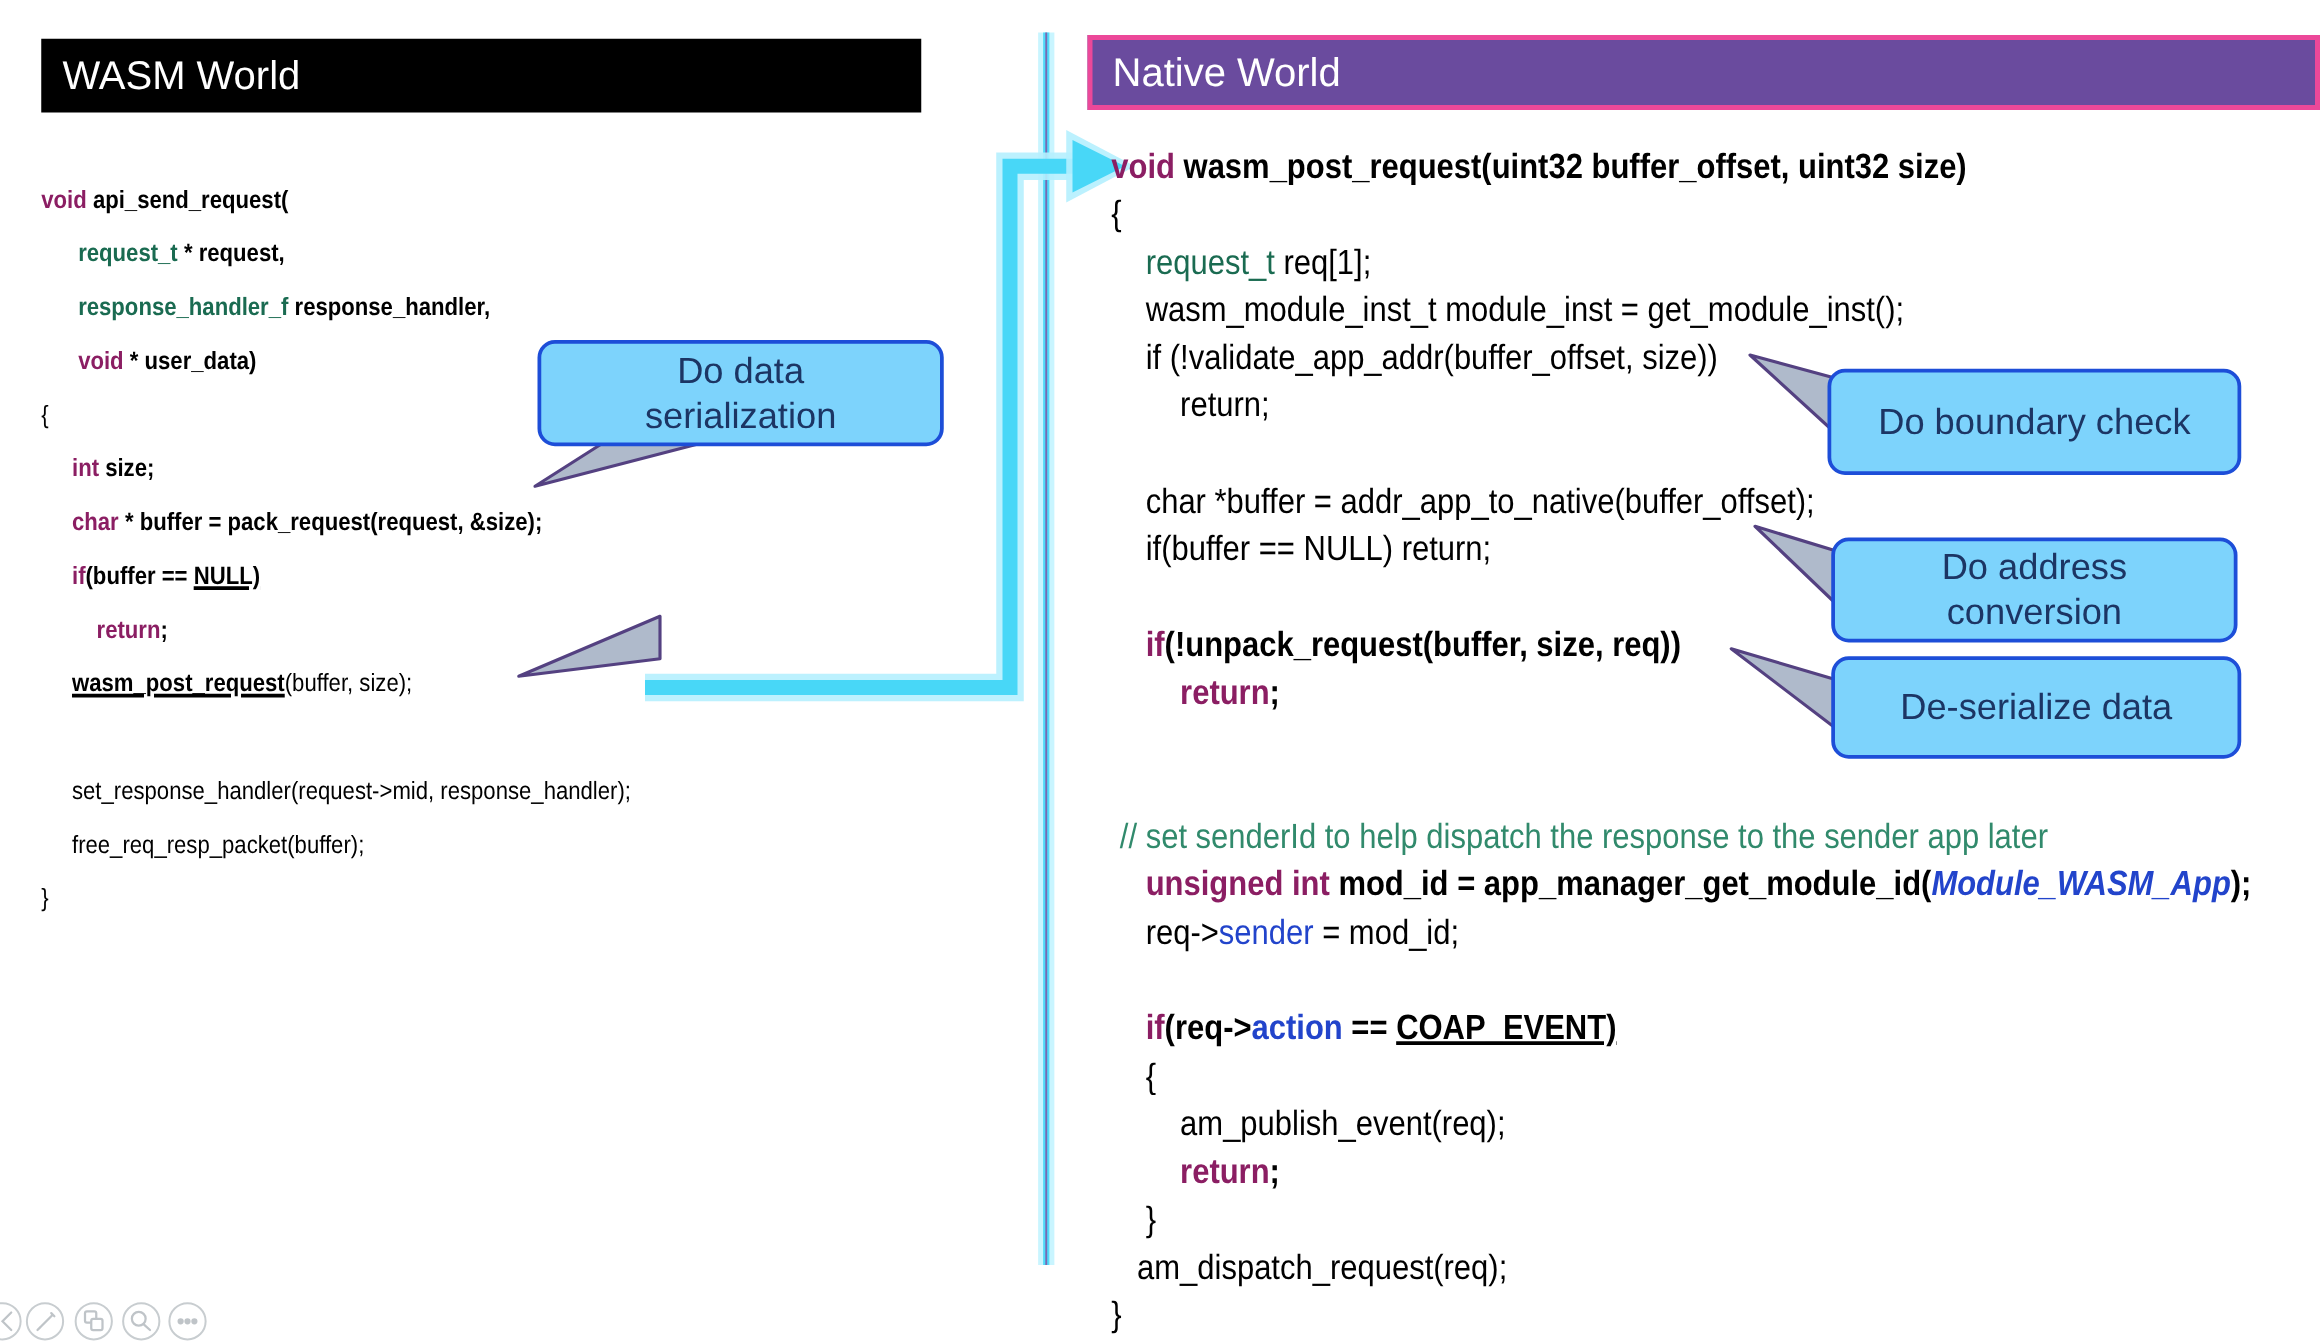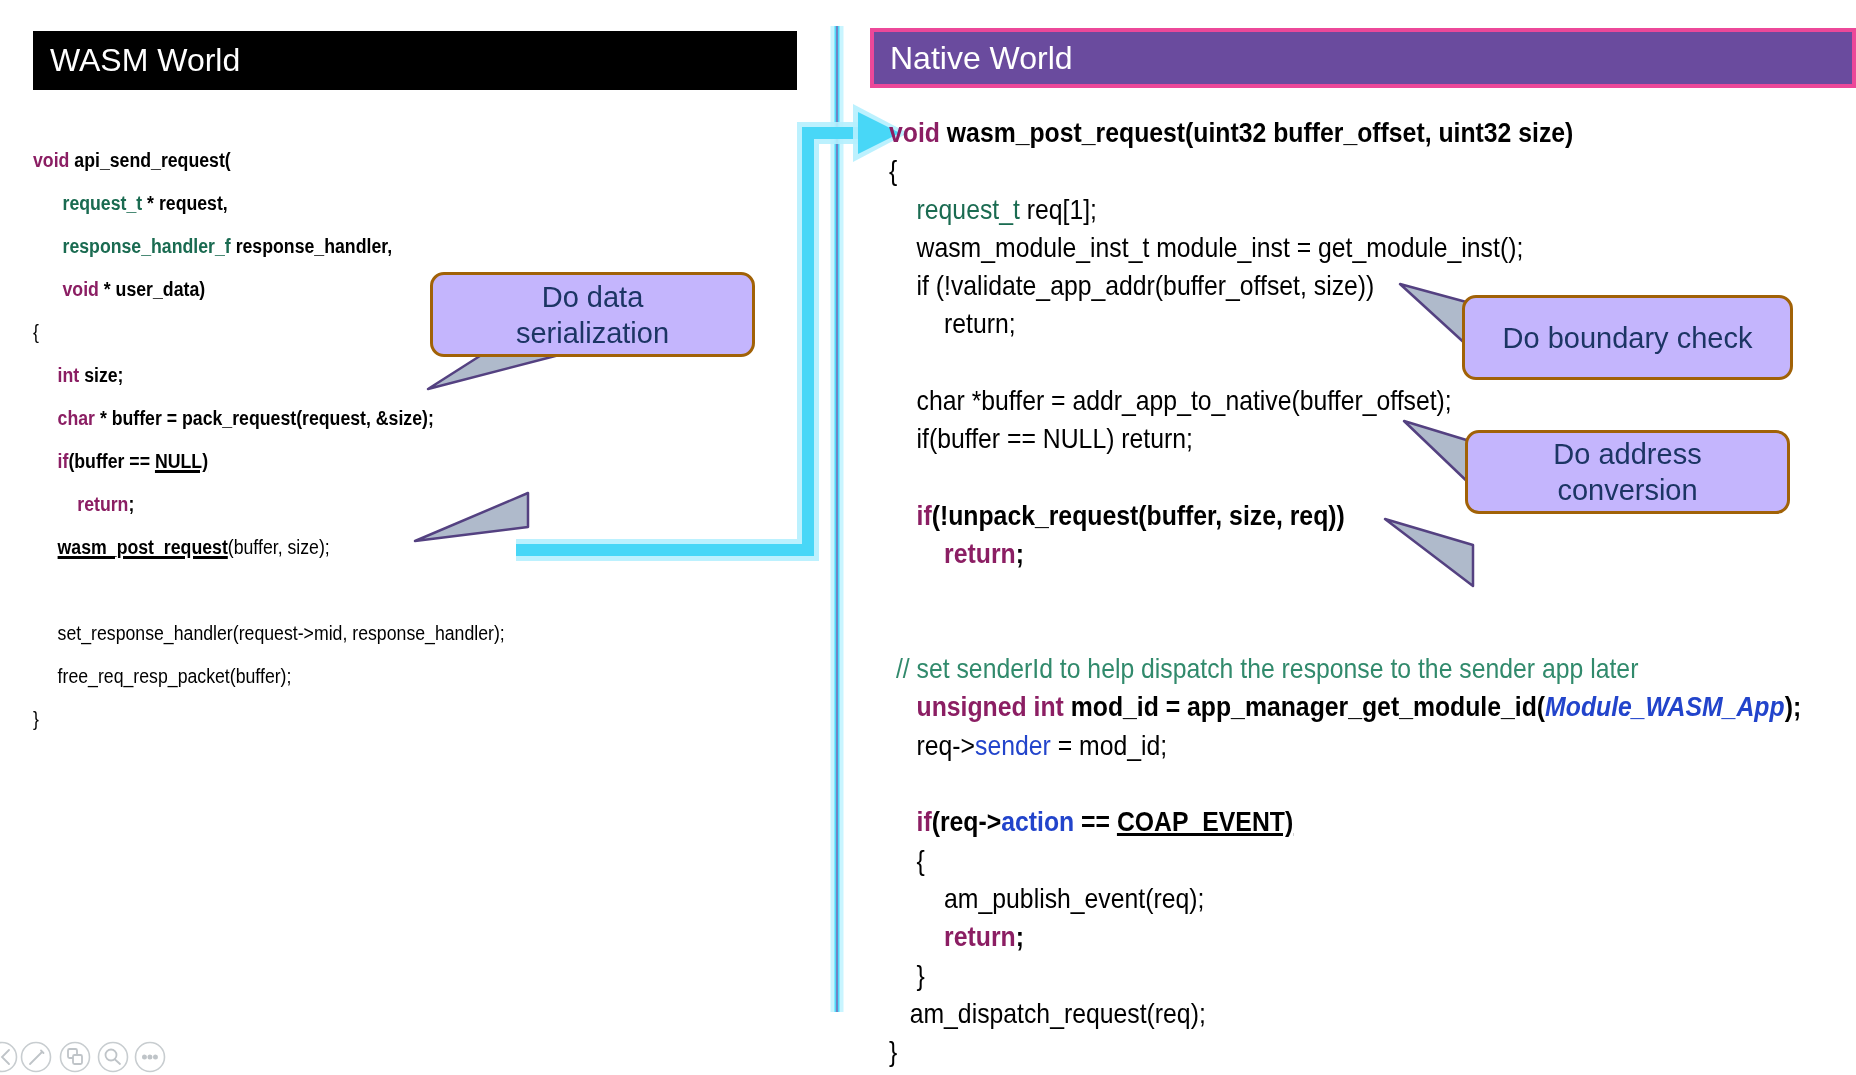--- a/index.html
+++ b/index.html
@@ -1,41 +1,41 @@
 <!DOCTYPE html>
 <html><head>
 <meta charset="utf-8">
 <style>
   html,body{margin:0;padding:0;background:#ffffff;}
   .slide{position:relative;width:1856px;height:1075px;background:#ffffff;overflow:hidden;
          font-family:"Liberation Sans","DejaVu Sans",sans-serif;}
 
   
   .hdr{position:absolute;color:#ffffff;font-size:32px;display:flex;align-items:center;box-sizing:border-box;}
-  .hdr-wasm{left:33px;top:31px;width:764px;height:59px;background:#000000;padding-left:17px;}
+  .hdr-wasm{left:33px;top:31px;width:704px;height:59px;background:#000000;padding-left:17px;}
   .hdr-native{left:870px;top:28px;width:986px;height:60px;background:#6a4b9e;border:4px solid #ec4899;padding-left:16px;}
 
   
   .code{position:absolute;white-space:pre;color:#000;}
   .code .code-line{transform:scaleX(0.885);transform-origin:0 50%;}
   .code-left{left:33px;top:139px;font-size:20px;line-height:43px;}
   .code-right{left:889px;top:114px;font-size:28px;line-height:38.3px;}
   .kb{color:#8b1e63;font-weight:bold;}            
   .b{color:#000000;font-weight:bold;}
   .r{color:#000000;font-weight:normal;}
   .bu{color:#000000;font-weight:bold;text-decoration:underline;text-decoration-thickness:3px;}
   .tb{color:#1a6b51;font-weight:bold;}            
   .tr{color:#1a6b51;font-weight:normal;}
   .cm{color:#318a6c;font-weight:normal;}          
   .blr{color:#2244cb;font-weight:normal;}
   .blb{color:#2244cb;font-weight:bold;}
   .bli{color:#2244cb;font-weight:bold;font-style:italic;}
 
   
-  .callout{position:absolute;background:#c4b5fd;border:3px solid #a16207;border-radius:14px;
+  .callout{position:absolute;background:#7dd3fc;border:3px solid #1d4ed8;border-radius:14px;
            color:#1c3564;font-size:29px;line-height:36px;display:flex;flex-direction:column;
            align-items:center;justify-content:center;text-align:center;box-sizing:border-box;z-index:5;}
   .co-serialize{left:430px;top:272px;width:325px;height:85px;}
   .co-callnative{left:525px;top:450px;width:273px;height:83px;}
   .co-boundary{left:1462px;top:295px;width:331px;height:85px;justify-content:center;}
   .co-address{left:1465px;top:430px;width:325px;height:84px;text-align:right;}
   .co-deserialize{left:1465px;top:525px;width:328px;height:82px;}
 
   .overlay{position:absolute;left:0;top:0;width:1856px;height:1075px;pointer-events:none;}
   .toolbar{position:absolute;left:0;top:0;width:1856px;height:1075px;}
@@ -83,20 +83,23 @@
     <span>Do data</span>
     <span>serialization</span>
   </div>
   <div class="callout co-boundary">
     <span>Do boundary check</span>
   </div>
   <div class="callout co-address">
     <span>Do address</span>
     <span>conversion</span>
   </div>
+  <div class="callout co-deserialize">
+    <span>De-serialize data</span>
+  </div>
 
   <svg class="toolbar" width="1856" height="1075" viewBox="0 0 1856 1075" xmlns="http://www.w3.org/2000/svg">
     <g stroke="#c8cdd0" fill="#ffffff" stroke-width="1.6">
       <circle cx="2" cy="1057" r="14.5"></circle>
       <circle cx="36" cy="1057" r="14.5"></circle>
       <circle cx="75" cy="1057" r="14.5"></circle>
       <circle cx="113" cy="1057" r="14.5"></circle>
       <circle cx="150" cy="1057" r="14.5"></circle>
     </g>
     <g stroke="#bfc4c8" fill="none" stroke-width="1.8" stroke-linecap="round">

